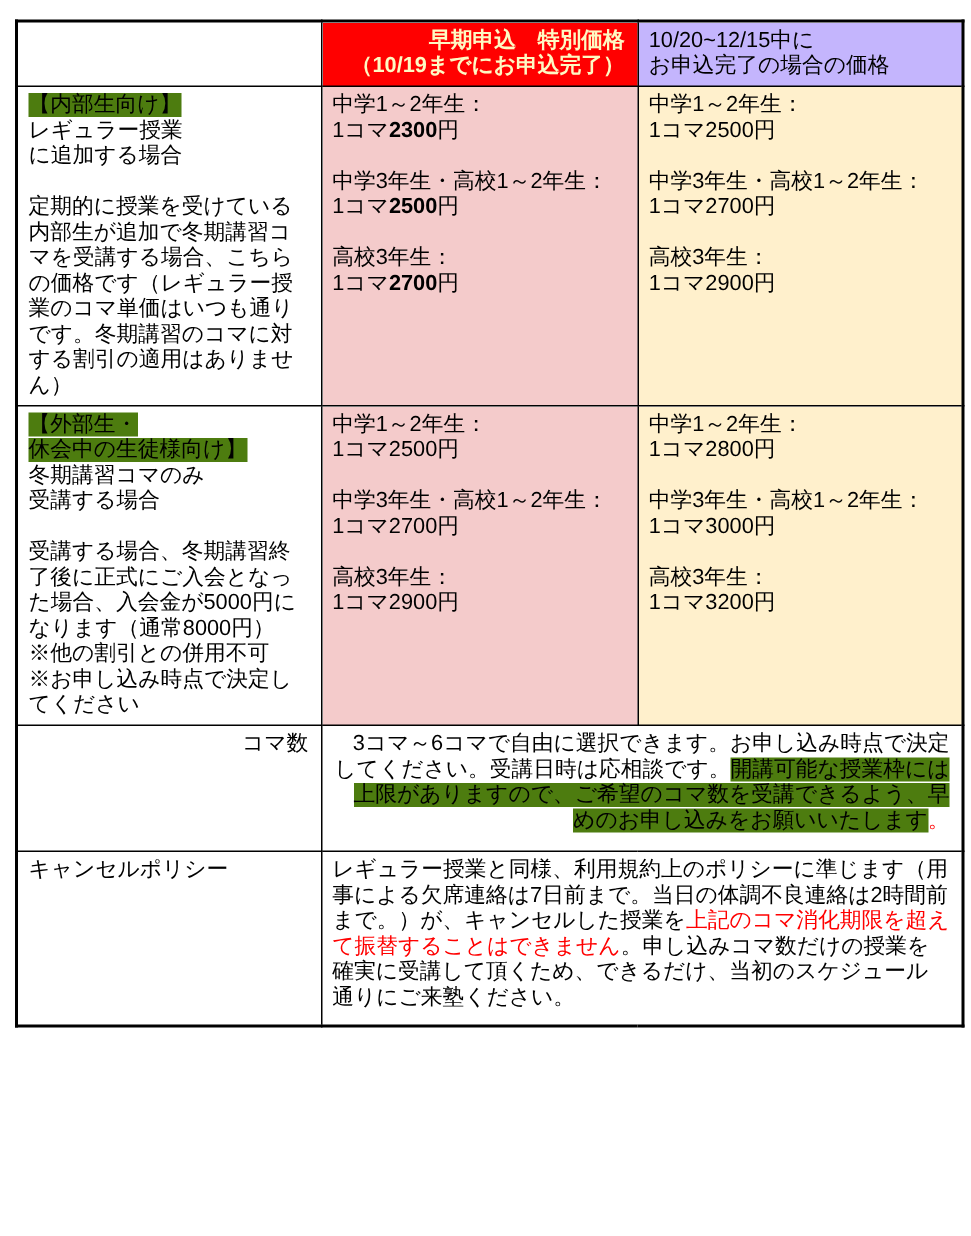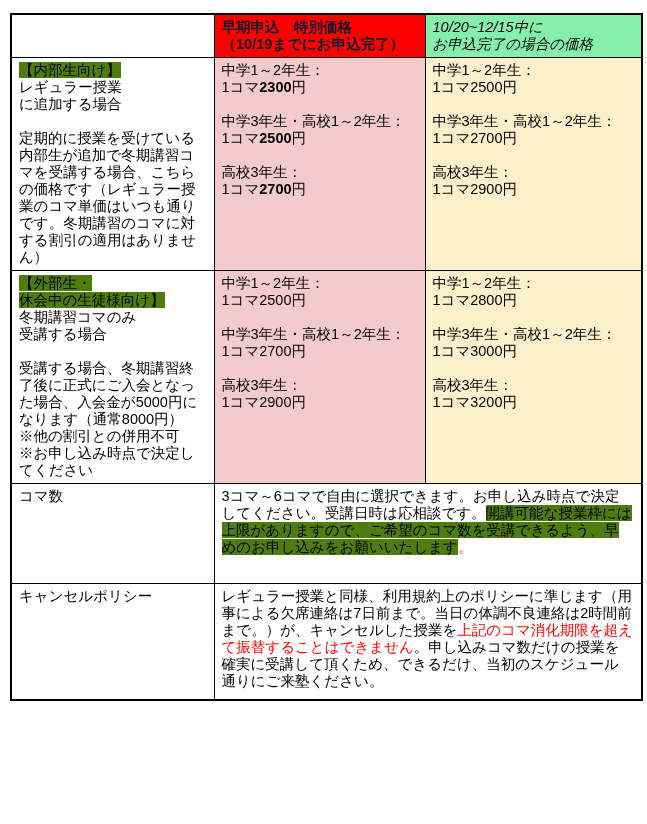--- a/index.html
+++ b/index.html
@@ -11,25 +11,25 @@
   table.tbl{
     position:absolute;left:10px;top:13px;width:631px;
     border-collapse:collapse;table-layout:fixed;
     border:2px solid #000;
   }
   td{border:1px solid #000;vertical-align:top;padding:4px 8px 4px 7px;overflow:hidden;}
   tr.h-head{height:43px;}
   tr.h-r1{height:197px;}
   tr.h-r2{height:204px;}
   tr.h-r3{height:91px;}
-  tr.h-r4{height:100px;}
+  tr.h-r4{height:84px;text-align:right;}
   tr.h-r5{height:65px;}
   tr.h-r6{height:116px;}
-  .red-bg{background:#FF0000;color:#0f172a;font-weight:bold;}
-  .yellow-bg{background:#86efac;font-style:italic;}
+  .red-bg{background:#FF0000;color:#fef9c3;font-weight:bold;text-align:right;}
+  .yellow-bg{background:#c4b5fd;}
   .pink{background:#F4CBCB;}
   .cream{background:#FFF0CC;}
   .gray{background:#ECECEC;}
   .hl{background:#4d7c0f;}
   .redtx{color:#FF0000;}
   .b{font-weight:bold;}
   .pgroup{margin-bottom:17px;}
   .pgroup:last-child{margin-bottom:0;}
   .spacer{height:17px;}
   .inline{display:inline;}

